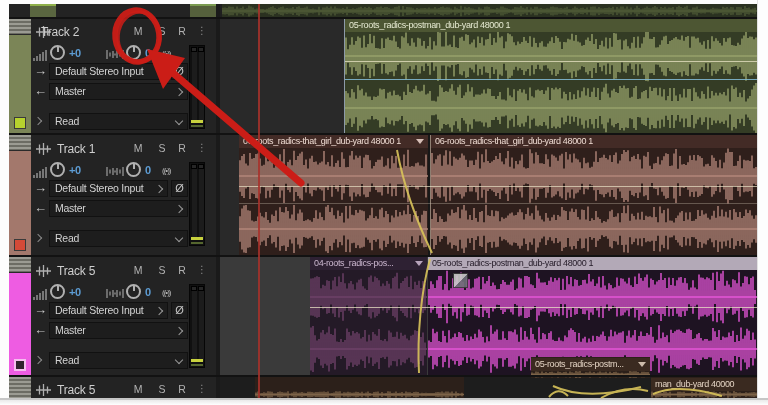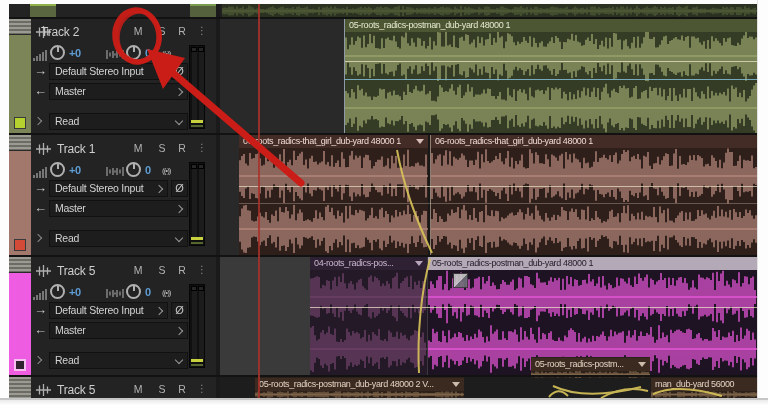--- a/index.html
+++ b/index.html
@@ -274,40 +274,36 @@
     <div class="clip-hdr" style="background:#b3a9b7;color:#231a27;">
       <span>05-roots_radics-postman_dub-yard 48000 1</span>
     </div>
   <svg width="329" height="118" style="position:absolute;left:0;top:0;z-index:1">
         <path d="M0 40H329M1 32.1V47.9M3 24.2V55.8M5 27.3V52.7M7 31.1V48.9M9 23.2V56.8M11 19.1V60.9M13 19V61M15 32.7V47.3M17 27.1V52.9M19 13.7V66.3M21 33.2V46.8M23 31.3V48.7M25 21.2V58.8M27 24.7V55.3M29 18.5V61.5M31 28.6V51.4M33 15.4V64.6M35 24.7V55.3M37 32.9V47.1M39 21.2V58.8M41 22.2V57.8M43 31.6V48.4M45 30.5V49.5M47 21.7V58.3M49 21.2V58.8M51 19.8V60.2M53 32.3V47.7M55 20.1V59.9M57 26.4V53.6M59 24V56M61 19V61M63 29.1V50.9M65 25.5V54.5M67 28.3V51.7M69 32.2V47.8M71 32.1V47.9M73 27V53M75 22.9V57.1M77 24.9V55.1M79 27.7V52.3M81 27.8V52.2M83 24.8V55.2M85 22.5V57.5M87 32.9V47.1M89 31.4V48.6M91 20.5V59.5M93 21.4V58.6M95 30.6V49.4M97 18.9V61.1M99 19V61M101 19.9V60.1M103 27.2V52.8M105 28.2V51.8M107 31.1V48.9M109 15.8V64.2M111 21.6V58.4M113 25.6V54.4M115 25.6V54.4M117 25.2V54.8M119 28V52M121 23.8V56.2M123 20.2V59.8M125 24.8V55.2M127 20.9V59.1M129 23.3V56.7M131 20.7V59.3M133 33.1V46.9M135 21.7V58.3M137 32.7V47.3M139 18.9V61.1M141 27.2V52.8M143 20V60M145 29.2V50.8M147 22.2V57.8M149 23.1V56.9M151 28.8V51.2M153 27.9V52.1M155 23.1V56.9M157 22.7V57.3M159 26.5V53.5M161 17.1V62.9M163 24.6V55.4M165 22.2V57.8M167 29.1V50.9M169 26.5V53.5M171 19.7V60.3M173 30.5V49.5M175 18.9V61.1M177 28.5V51.5M179 32.4V47.6M181 26.2V53.8M183 28V52M185 31.3V48.7M187 30.2V49.8M189 20.5V59.5M191 28.7V51.3M193 21.3V58.7M195 21.7V58.3M197 24.4V55.6M199 26.5V53.5M201 20.8V59.2M203 28.3V51.7M205 29.9V50.1M207 19.6V60.4M209 27V53M211 16.5V63.5M213 20.9V59.1M215 23.7V56.3M217 20.3V59.7M219 17.6V62.4M221 30.6V49.4M223 21.5V58.5M225 22.9V57.1M227 27.4V52.6M229 24.5V55.5M231 23V57M233 15.9V64.1M235 23.1V56.9M237 21V59M239 31.1V48.9M241 20.5V59.5M243 27.9V52.1M245 21V59M247 28.7V51.3M249 23.3V56.7M251 20.4V59.6M253 20V60M255 25.8V54.2M257 21V59M259 26.3V53.7M261 32.7V47.3M263 30.6V49.4M265 23.3V56.7M267 30.6V49.4M269 32.3V47.7M271 17.6V62.4M273 20.6V59.4M275 20.7V59.3M277 22.3V57.7M279 20.3V59.7M281 21.3V58.7M283 23.1V56.9M285 15.8V64.2M287 33V47M289 14.8V65.2M291 24.1V55.9M293 16.5V63.5M295 13.8V66.2M297 28.7V51.3M299 23.8V56.2M301 27.4V52.6M303 30.3V49.7M305 22.3V57.7M307 23.2V56.8M309 26.2V53.8M311 15.2V64.8M313 29.5V50.5M315 26.1V53.9M317 19.3V60.7M319 19.8V60.2M321 27.3V52.7M323 21V59M325 19.6V60.4M327 33V47M0 92H329M1 83.4V100.6M3 84.9V99.1M5 71.8V112.2M7 76.3V107.7M9 74.8V109.2M11 83.9V100.1M13 84.9V99.1M15 73.7V110.3M17 78.9V105.1M19 85.5V98.5M21 73.3V110.7M23 81.7V102.3M25 80.2V103.8M27 76.4V107.6M29 80.1V103.9M31 74.9V109.1M33 76V108M35 80.6V103.4M37 83.9V100.1M39 77.9V106.1M41 83.5V100.5M43 79.4V104.6M45 81.9V102.1M47 76.7V107.3M49 80.5V103.5M51 72.5V111.5M53 74.6V109.4M55 79.9V104.1M57 85.4V98.6M59 79.6V104.4M61 84.2V99.8M63 68.3V115.7M65 76.7V107.3M67 74.6V109.4M69 72.5V111.5M71 82.7V101.3M73 82.7V101.3M75 74.3V109.7M77 81.3V102.7M79 83.1V100.9M81 74.3V109.7M83 74.3V109.7M85 75.2V108.8M87 72.6V111.4M89 77.5V106.5M91 84.8V99.2M93 70.2V113.8M95 82.7V101.3M97 73.9V110.1M99 79.7V104.3M101 82.4V101.6M103 70.7V113.3M105 77V107M107 82.5V101.5M109 85.7V98.3M111 70.3V113.7M113 82.3V101.7M115 75.9V108.1M117 77.3V106.7M119 82V102M121 76.1V107.9M123 74.2V109.8M125 82.7V101.3M127 84V100M129 84V100M131 80.6V103.4M133 83.4V100.6M135 84.3V99.7M137 78.5V105.5M139 80.2V103.8M141 73.2V110.8M143 71.2V112.8M145 73V111M147 75V109M149 84.7V99.3M151 76.1V107.9M153 84.7V99.3M155 81.4V102.6M157 79.7V104.3M159 85.6V98.4M161 81.4V102.6M163 84.7V99.3M165 78.8V105.2M167 84.1V99.9M169 78.9V105.1M171 79.7V104.3M173 77.6V106.4M175 74.4V109.6M177 79.1V104.9M179 83.8V100.2M181 79.5V104.5M183 72.7V111.3M185 79.3V104.7M187 74.5V109.5M189 77.6V106.4M191 75.8V108.2M193 75.6V108.4M195 74.3V109.7M197 85.7V98.3M199 78.7V105.3M201 73.4V110.6M203 80.6V103.4M205 78.3V105.7M207 72.9V111.1M209 83.8V100.2M211 78.9V105.1M213 74.5V109.5M215 79.1V104.9M217 79V105M219 75.9V108.1M221 77.8V106.2M223 70V114M225 79.8V104.2M227 85.7V98.3M229 82.8V101.2M231 68.3V115.7M233 81.2V102.8M235 75.5V108.5M237 79.9V104.1M239 78.2V105.8M241 85.2V98.8M243 72.7V111.3M245 75.9V108.1M247 74.3V109.7M249 72.8V111.2M251 72.5V111.5M253 74.1V109.9M255 75.5V108.5M257 76.1V107.9M259 72.3V111.7M261 71.8V112.2M263 73.1V110.9M265 82.1V101.9M267 81.3V102.7M269 77.2V106.8M271 76.1V107.9M273 81.1V102.9M275 83.6V100.4M277 82V102M279 82V102M281 83.7V100.3M283 83.6V100.4M285 71.1V112.9M287 74.2V109.8M289 80.1V103.9M291 73.1V110.9M293 83V101M295 79.4V104.6M297 80.6V103.4M299 80.3V103.7M301 75.6V108.4M303 79V105M305 73.7V110.3M307 84.9V99.1M309 78.1V105.9M311 83.9V100.1M313 70.6V113.4M315 81.7V102.3M317 78.5V105.5M319 71.8V112.2M321 73.7V110.3M323 82.9V101.1M325 75.6V108.4M327 82.4V101.6" stroke="#e556d8" stroke-width="1.4" fill="none"></path>
       </svg>
     </div>
   <div class="fadehandle" style="left:453px;top:273px;"></div>
 
   <div class="clip" style="left:255px;top:377px;width:209px;height:21px;background:#2c201a;">
-    <div class="clip-hdr" style="background:#3a2a20;color:#e2d2c2;padding-right:14px;top:1px;">
-      <span>05-roots_radics-postman_dub-yard 48000 2 V...</span>
-      <span class="tri" style="right:4px;color:#cdbcab;"></span>
-    </div>
   <svg width="209" height="21" style="position:absolute;left:0;top:0;z-index:1">
         <path d="M0 17.5H209M1 15.5V19.5M3 14.6V20.4M5 16.2V18.8M7 15.9V19.1M9 15.3V19.7M11 15.8V19.2M13 14.3V20.7M15 14.6V20.4M17 14.7V20.3M19 16.3V18.7M21 16.2V18.8M23 15.1V19.9M25 14.6V20.4M27 15V20M29 15.4V19.6M31 15.4V19.6M33 14.2V20.8M35 16.5V18.5M37 15.7V19.3M39 14.8V20.2M41 14.8V20.2M43 15.8V19.2M45 15.6V19.4M47 15V20M49 15.7V19.3M51 15.9V19.1M53 14.8V20.2M55 14.7V20.3M57 15V20M59 15.5V19.5M61 15V20M63 14.9V20.1M65 14.8V20.2M67 14.8V20.2M69 14.6V20.4M71 15.1V19.9M73 14.5V20.5M75 16.2V18.8M77 16V19M79 15.5V19.5M81 14.2V20.8M83 14.4V20.6M85 14.2V20.8M87 16.2V18.8M89 15.2V19.8M91 15.4V19.6M93 14.7V20.3M95 15.3V19.7M97 15.8V19.2M99 15.6V19.4M101 14.7V20.3M103 15.1V19.9M105 15.7V19.3M107 14.7V20.3M109 16.3V18.7M111 15.6V19.4M113 14.5V20.5M115 16.1V18.9M117 16.4V18.6M119 14.9V20.1M121 14.7V20.3M123 14.4V20.6M125 16.3V18.7M127 15.1V19.9M129 16.3V18.7M131 15.9V19.1M133 14.3V20.7M135 14.6V20.4M137 15.9V19.1M139 15.8V19.2M141 14.6V20.4M143 15.9V19.1M145 15.8V19.2M147 15V20M149 16.3V18.7M151 14.6V20.4M153 15.3V19.7M155 15.2V19.8M157 16V19M159 15.1V19.9M161 14.7V20.3M163 15V20M165 16.2V18.8M167 15.8V19.2M169 16V19M171 15.8V19.2M173 16.1V18.9M175 15.9V19.1M177 15.9V19.1M179 15.9V19.1M181 15.2V19.8M183 15V20M185 15.3V19.7M187 14.5V20.5M189 15.5V19.5M191 14.5V20.5M193 14.5V20.5M195 15.4V19.6M197 14.6V20.4M199 16.3V18.7M201 14.6V20.4M203 16.1V18.9M205 16.4V18.6M207 15.7V19.3" stroke="#7d6348" stroke-width="1.4" fill="none"></path>
       </svg>
     </div>
   <div class="clip" style="left:531px;top:357px;width:119px;height:21px;background:#2c201a;">
     <div class="clip-hdr" style="background:#3a2a20;color:#e2d2c2;padding-right:14px;top:1px;">
       <span>05-roots_radics-postm...</span>
       <span class="tri" style="right:4px;color:#cdbcab;"></span>
     </div>
   <svg width="119" height="21" style="position:absolute;left:0;top:0;z-index:1">
         <path d="M0 17.5H119M1 15.5V19.5M3 16.2V18.8M5 14.6V20.4M7 14.7V20.3M9 16.2V18.8M11 14.5V20.5M13 16.1V18.9M15 15.1V19.9M17 16V19M19 14.9V20.1M21 14.7V20.3M23 15.8V19.2M25 16V19M27 14.6V20.4M29 15.1V19.9M31 15.7V19.3M33 15.1V19.9M35 14.7V20.3M37 16.2V18.8M39 14.6V20.4M41 15.3V19.7M43 15.7V19.3M45 13.8V21.2M47 14.5V20.5M49 13.9V21.1M51 16V19M53 16.2V18.8M55 15.2V19.8M57 15.4V19.6M59 14.6V20.4M61 15.8V19.2M63 14.9V20.1M65 16.3V18.7M67 15.5V19.5M69 14.6V20.4M71 15.6V19.4M73 15.4V19.6M75 14.7V20.3M77 16.3V18.7M79 14.7V20.3M81 16V19M83 15V20M85 14.7V20.3M87 15.8V19.2M89 16.2V18.8M91 15.7V19.3M93 16.4V18.6M95 16.3V18.7M97 16.1V18.9M99 14.1V20.9M101 14.4V20.6M103 14.2V20.8M105 14.3V20.7M107 14.9V20.1M109 16.3V18.7M111 14.8V20.2M113 14.7V20.3M115 15V20M117 14.9V20.1" stroke="#7d6348" stroke-width="1.4" fill="none"></path>
       </svg>
     </div>
   <div class="clip" style="left:651px;top:377px;width:106px;height:21px;background:#2c201a;">
     <div class="clip-hdr" style="background:#3a2a20;color:#e2d2c2;top:1px;">
-      <span>man_dub-yard 56000</span>
+      <span>man_dub-yard 40000</span>
     </div>
   <svg width="106" height="21" style="position:absolute;left:0;top:0;z-index:1">
         <path d="M0 17.5H106M1 14.6V20.4M3 15.9V19.1M5 14.5V20.5M7 14.7V20.3M9 15.2V19.8M11 15.9V19.1M13 14.7V20.3M15 14.8V20.2M17 15.8V19.2M19 14.7V20.3M21 16.4V18.6M23 16.4V18.6M25 16.5V18.5M27 14.8V20.2M29 14.7V20.3M31 15.3V19.7M33 14.7V20.3M35 15.9V19.1M37 16.1V18.9M39 15.9V19.1M41 14.7V20.3M43 16V19M45 15.2V19.8M47 16.5V18.5M49 15.2V19.8M51 15.5V19.5M53 15.9V19.1M55 15.3V19.7M57 13.8V21.2M59 15.2V19.8M61 14.8V20.2M63 14.5V20.5M65 15V20M67 15.9V19.1M69 15.1V19.9M71 16.2V18.8M73 15.8V19.2M75 16.4V18.6M77 14.2V20.8M79 15.4V19.6M81 16.2V18.8M83 14V21M85 15.1V19.9M87 15.8V19.2M89 15.6V19.4M91 15.9V19.1M93 16.1V18.9M95 15.2V19.8M97 15.8V19.2M99 15.5V19.5M101 15.2V19.8M103 14.9V20.1M105 15.6V19.4" stroke="#7d6348" stroke-width="1.4" fill="none"></path>
       </svg>
     </div>
 
   <div class="envline" style="left:345px;top:61px;width:412px;background:#eae3c6;opacity:.75;"></div>
   <div class="envline" style="left:345px;top:79px;width:412px;background:#7fb6cf;opacity:.9;"></div>
   <div class="envline" style="left:239px;top:186px;width:518px;background:#eae3c6;opacity:.7;"></div>
   <div class="envline" style="left:239px;top:203px;width:518px;background:#cfc4b2;opacity:.35;"></div>

